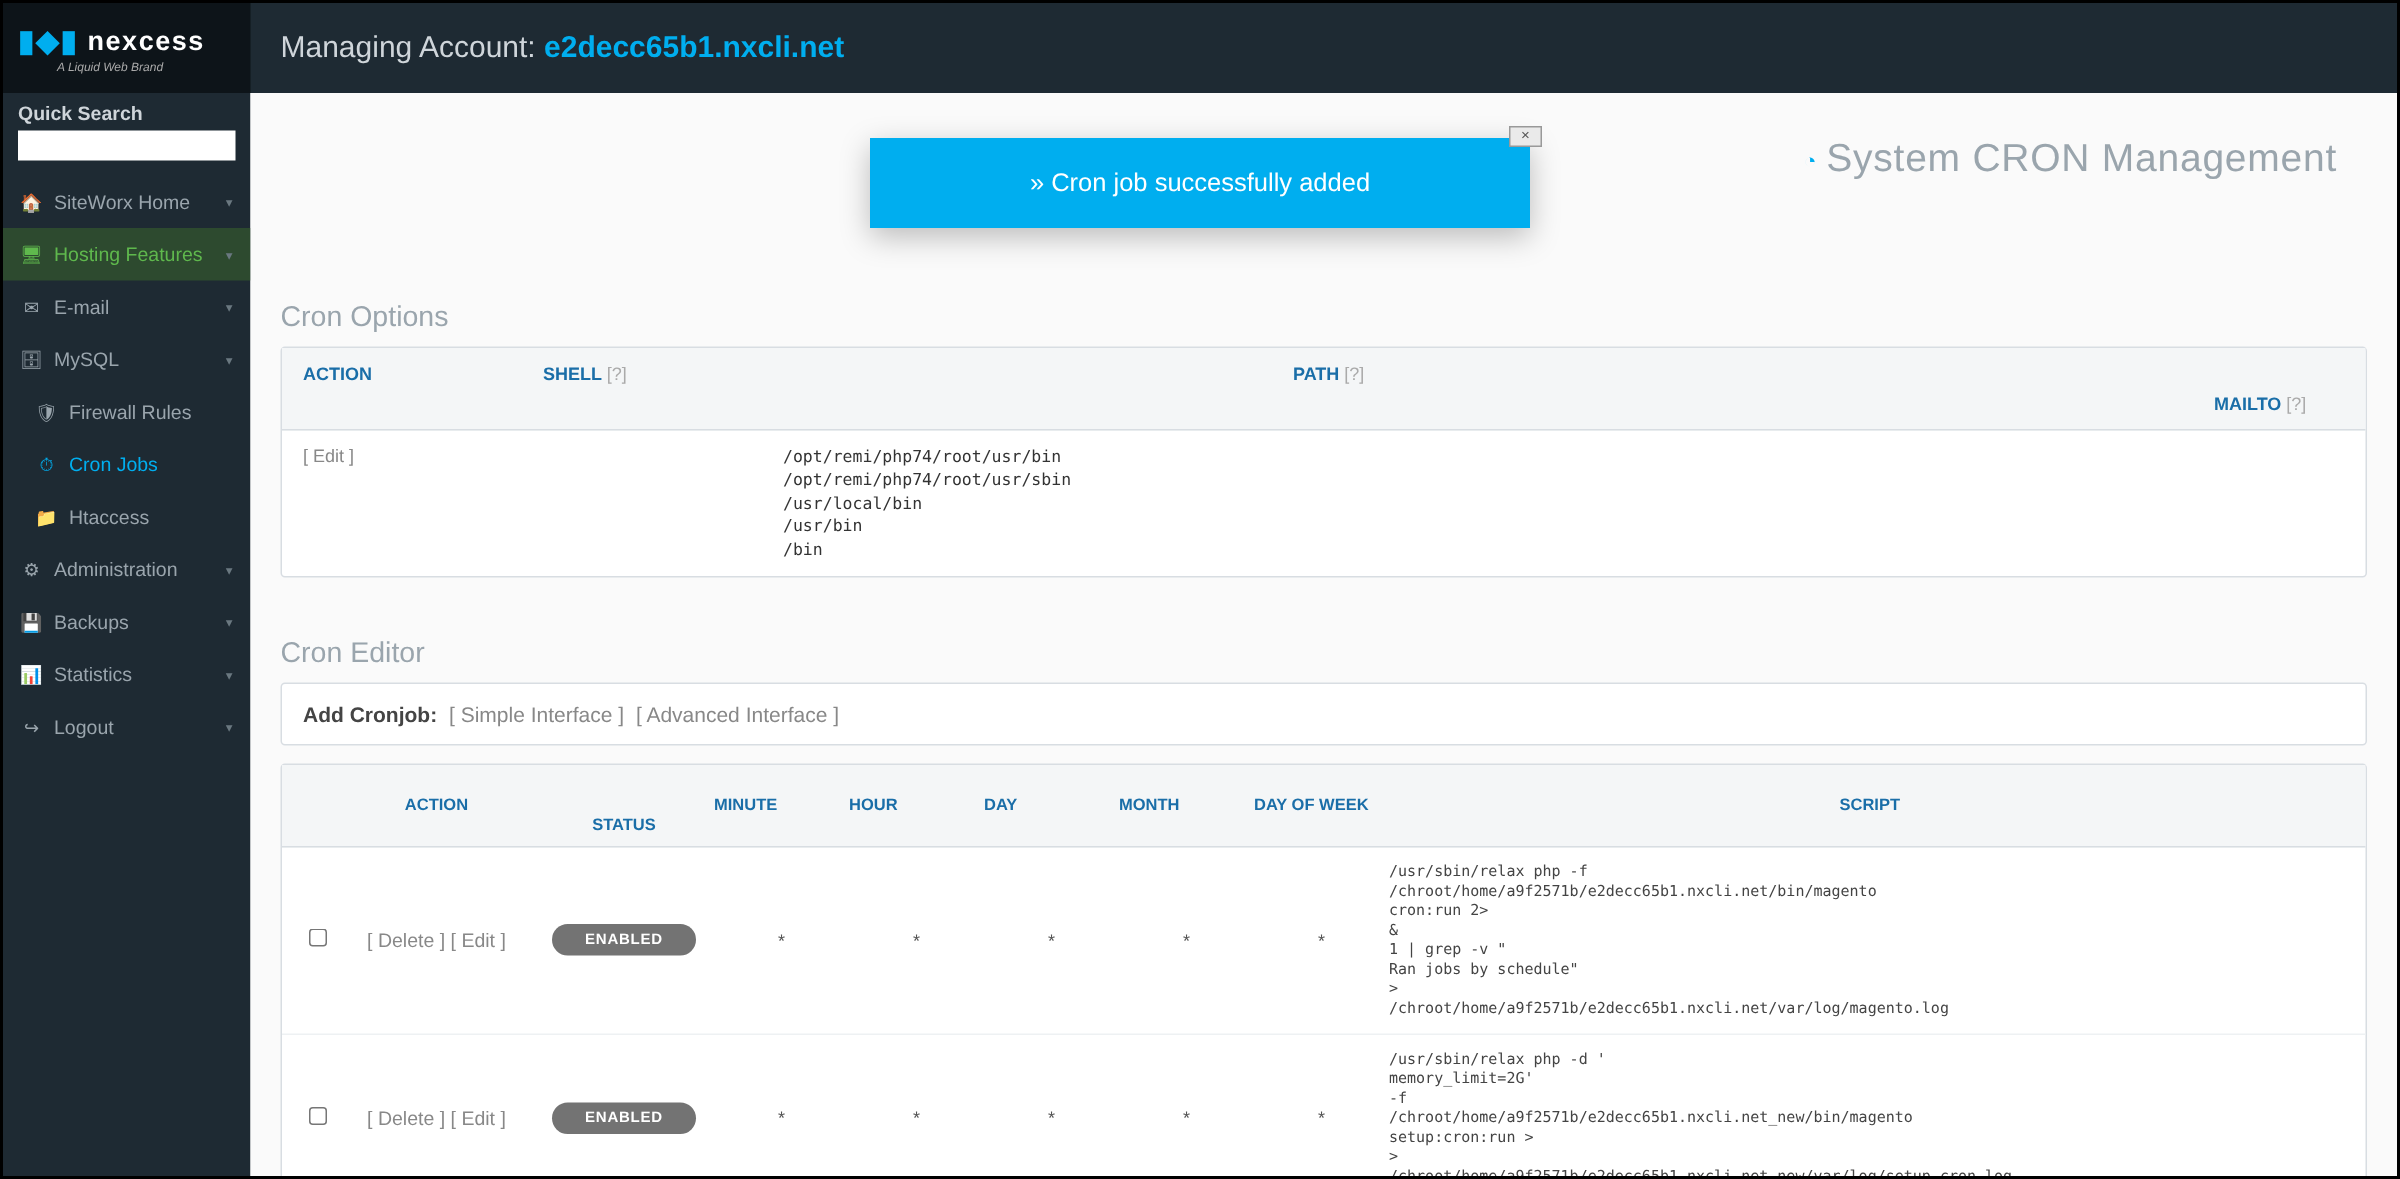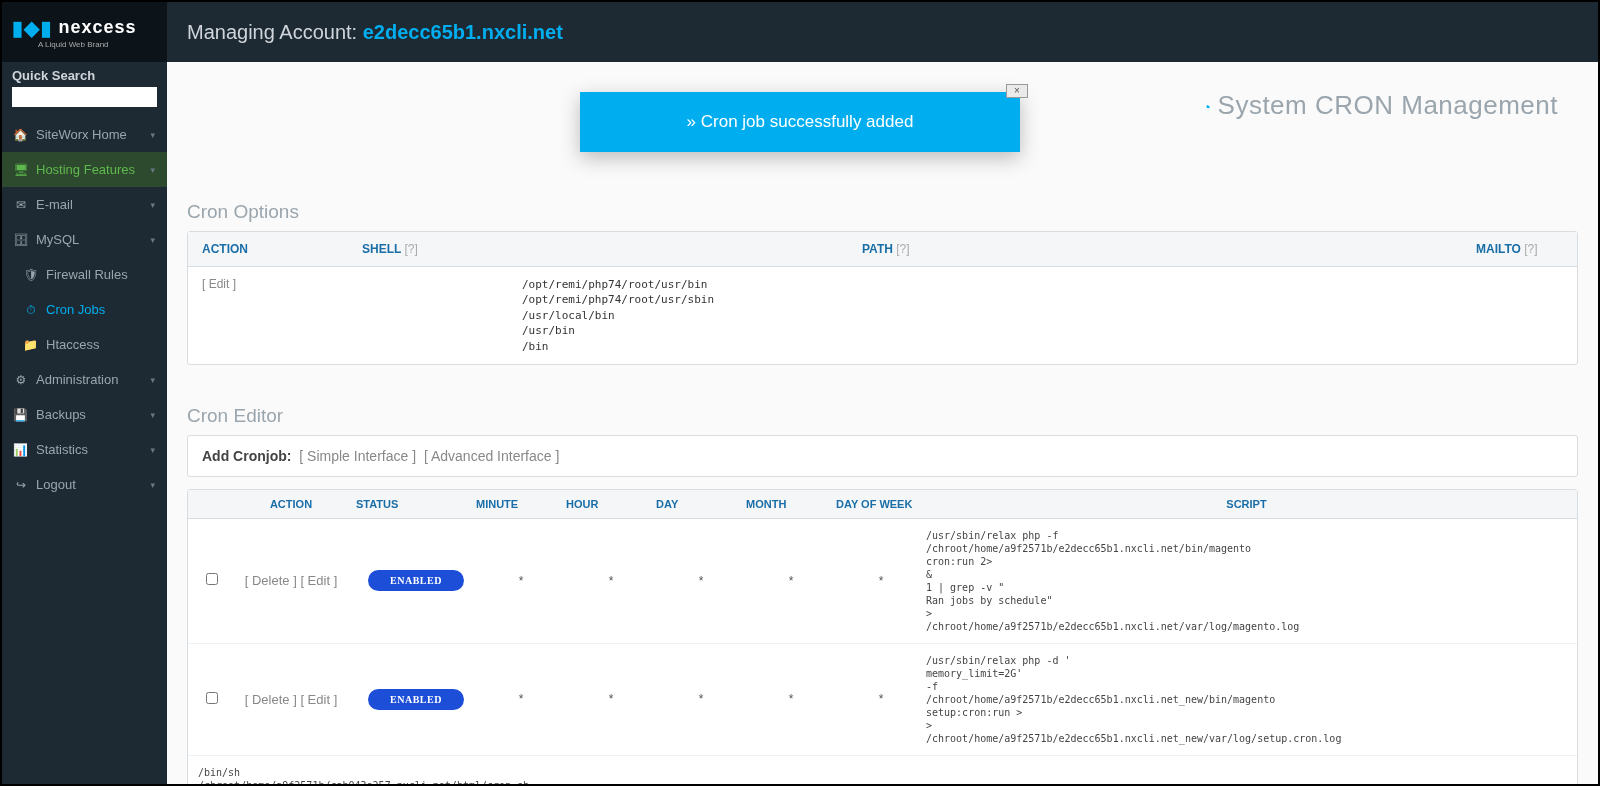--- a/index.html
+++ b/index.html
@@ -2,21 +2,21 @@
 <html><head>
 <meta charset="utf-8">
 <style>
 * { margin: 0; padding: 0; box-sizing: border-box; }
 body { font-family: -apple-system, BlinkMacSystemFont, "Segoe UI", Arial, sans-serif; font-size: 13px; background: #fff; color: #333; }
 .viewport { width: 1600px; height: 786px; position: relative; overflow: hidden; border: 2px solid #000; }
 .topbar { display: flex; align-items: center; background: #1e2a33; height: 60px; }
 .logo-box { width: 165px; height: 60px; background: #0d1419; display: flex; flex-direction: column; justify-content: center; padding-left: 10px; }
 .logo-main { color: #fff; font-weight: 700; font-size: 18px; letter-spacing: 1px; display: flex; align-items: center; gap: 6px; }
 .logo-main .ico { color: #00aeef; font-size: 20px; }
-.logo-sub { color: #aaa; font-size: 8px; padding-left: 26px; }
+.logo-sub { color: #aaa; font-size: 8px; padding-left: 26px; font-style: italic; }
 .topbar-title { color: #cfd5da; font-size: 20px; padding-left: 20px; }
 .topbar-title .acct { color: #00aeef; font-weight: 600; }
 .sidebar { position: absolute; top: 60px; left: 0; width: 165px; height: calc(100% - 60px); background: #1e2a33; }
 .qs-label { color: #cfd5da; font-size: 13px; padding: 6px 10px 4px; font-weight: 600; }
 .qs-input { margin: 0 10px 10px; width: calc(100% - 20px); height: 20px; background: #fff; border: none; }
 .nav-item { display: flex; align-items: center; padding: 10px 12px; color: #9aa5ad; font-size: 13px; gap: 8px; cursor: pointer; position: relative; }
 .nav-item.hosting { background: #2d4a2f; color: #5fb84d; }
 .nav-item.cron { color: #00aeef; }
 .nav-item .ico { width: 14px; height: 14px; display: inline-flex; align-items: center; justify-content: center; font-size: 12px; }
 .nav-item .chev { margin-left: auto; font-size: 9px; color: #6a7880; }
@@ -27,43 +27,43 @@
 .page-head h1 .hico { color: #00aeef; font-size: 14px; vertical-align: middle; margin-right: 6px; display: inline-block; }
 .toast { position: absolute; top: 90px; left: 50%; transform: translateX(-50%); width: 440px; background: #00aeef; color: #fff; padding: 20px 20px; text-align: center; font-size: 17px; box-shadow: 0 6px 20px rgba(0,0,0,0.25); z-index: 50; }
 .toast-close { position: absolute; top: -8px; right: -8px; width: 22px; height: 14px; background: #eaeaea; border: 1px solid #999; color: #555; font-size: 10px; line-height: 12px; text-align: center; cursor: pointer; }
 .section-title { color: #9aa5ad; font-size: 19px; padding: 40px 20px 8px; font-weight: 400; }
 .section-title.first { padding-top: 80px; }
 .panel { margin: 0 20px; border: 1px solid #d8dde2; border-radius: 3px; background: #fff; }
 .opt-head { display: flex; background: #f4f6f7; border-bottom: 1px solid #d8dde2; padding: 10px 14px; font-size: 12px; font-weight: 700; color: #1a6ea8; }
 .opt-head .c1 { width: 160px; }
 .opt-head .c2 { width: 500px; }
 .opt-head .c3 { width: 614px; }
-.opt-head .c4 { flex: 1; }
+.opt-head .c4 { flex: 1; margin-top: 20px; }
 .opt-head .help { color: #aaa; font-weight: 400; cursor: pointer; }
 .opt-row { display: flex; padding: 10px 14px; font-size: 12px; }
 .opt-row .c1 { width: 160px; color: #888; }
 .opt-row .c2 { width: 500px; font-family: monospace; white-space: pre; color: #333; line-height: 1.4; font-size: 11px; padding-left: 160px; }
 .opt-row .c3 { width: 510px; }
 .opt-row .c4 { flex: 1; }
 .editor-panel { margin: 0 20px; border: 1px solid #d8dde2; border-radius: 3px; background: #fff; padding: 12px 14px; font-size: 14px; }
 .editor-panel .lbl { font-weight: 600; color: #444; }
 .editor-panel .iface { color: #888; margin-left: 4px; margin-top: 24px; }
 .jobs-panel { margin: 12px 20px 0; border: 1px solid #d8dde2; border-radius: 3px; background: #fff; }
 .jobs-head { display: flex; background: #f4f6f7; border-bottom: 1px solid #d8dde2; padding: 8px 10px; font-size: 11px; font-weight: 700; color: #1a6ea8; align-items: center; }
 .jh-chk { width: 28px; }
 .jh-action { width: 130px; text-align: center; }
-.jh-status { width: 120px; text-align: left; }
+.jh-status { width: 120px; text-align: center; margin-top: 26px; }
 .jh-col { width: 90px; text-align: left; }
 .jh-script { flex: 1; text-align: center; }
 .job-row { display: flex; padding: 10px 10px; align-items: center; font-size: 12px; border-bottom: 1px solid #eef1f3; }
 .jr-chk { width: 28px; text-align: center; }
 .jr-action { width: 130px; text-align: center; color: #888; font-size: 13px; }
 .jr-action .lnk { cursor: pointer; }
 .jr-status { width: 120px; text-align: center; }
-.badge { display: inline-block; background: #1d4ed8; color: #fff; font-size: 10px; font-weight: 700; padding: 5px 22px; border-radius: 12px; letter-spacing: 0.5px; font-family: Liberation Serif, serif; }
+.badge { display: inline-block; background: #737373; color: #fff; font-size: 10px; font-weight: 700; padding: 5px 22px; border-radius: 12px; letter-spacing: 0.5px; }
 .jr-col { width: 90px; text-align: center; color: #555; }
 .jr-script { flex: 1; font-family: monospace; font-size: 10px; color: #444; text-align: left; white-space: pre; line-height: 1.3; padding-right: 4px; }
 input[type=checkbox] { width: 12px; height: 12px; }
 </style>
 </head>
 <body>
 
 <div class="viewport">
   <div class="topbar">
     <div class="logo-box">

